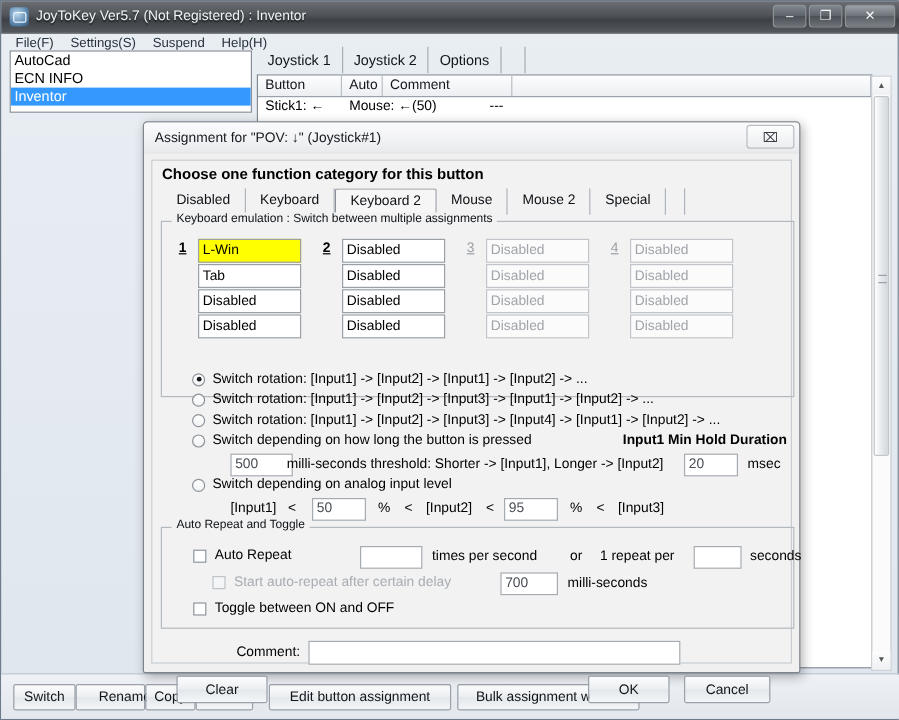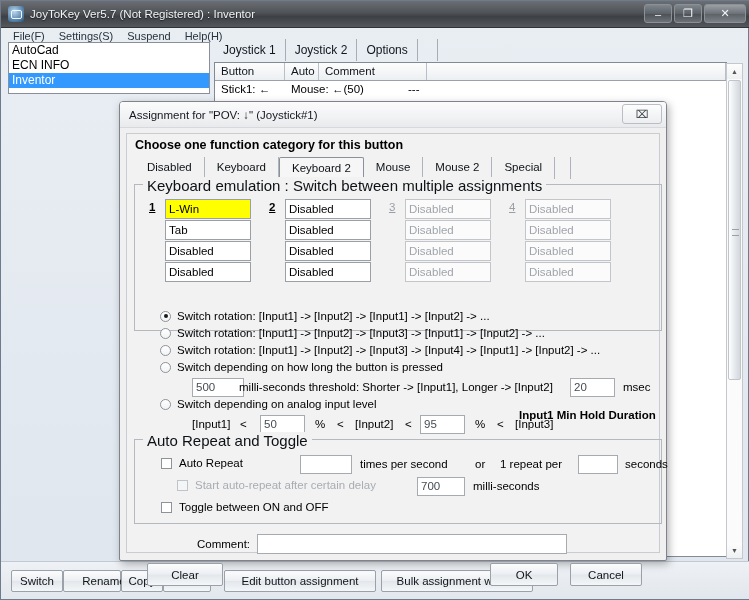--- a/index.html
+++ b/index.html
@@ -235,21 +235,21 @@
   
   .groupbox {
     position: absolute;
     border: 1px solid #b4b9bf;
     background: transparent;
   }
   .groupbox > .gb-title {
     position: absolute; left: 8px; top: -8px;
     background: #f2f2f2;
     padding: 0 4px;
-    font-size: 15px; color: #0d1115;
+    font-size: 10px; color: #0d1115;
     white-space: nowrap;
   }
 
   #gb-keyboard { left: 7px; top: 50px; width: 528px; height: 147px; }
   #gb-autorepeat { left: 7px; top: 305px; width: 528px; height: 85px; }
 
   .slot-col { position: absolute; }
   .slot-num {
     position: absolute;
     font-size: 11.5px; color: #000;
@@ -460,21 +460,21 @@
       </div>
       <div class="radio-row" style="left:33px; top:210px;">
         <span class="radio"></span>
         <span>Switch rotation: [Input1] -&gt; [Input2] -&gt; [Input3] -&gt; [Input4] -&gt; [Input1] -&gt; [Input2] -&gt; ...</span>
       </div>
       <div class="radio-row" style="left:33px; top:227px;">
         <span class="radio"></span>
         <span>Switch depending on how long the button is pressed</span>
       </div>
 
-      <div class="plain-label bold" style="left:392px; top:227px;margin-top:48px;">Input1 Min Hold Duration</div>
+      <div class="plain-label bold" style="left:392px; top:227px;">Input1 Min Hold Duration</div>
 
       <div class="textbox" style="position:absolute; left:65px; top:244px; width:52px;">500</div>
       <div class="plain-label" style="left:112px; top:247px;">milli-seconds threshold: Shorter -&gt; [Input1], Longer -&gt; [Input2]</div>
       <div class="textbox" style="position:absolute; left:443px; top:244px; width:45px;">20</div>
       <div class="plain-label" style="left:496px; top:247px;">msec</div>
 
       <div class="radio-row" style="left:33px; top:264px;">
         <span class="radio"></span>
         <span>Switch depending on analog input level</span>
       </div>

